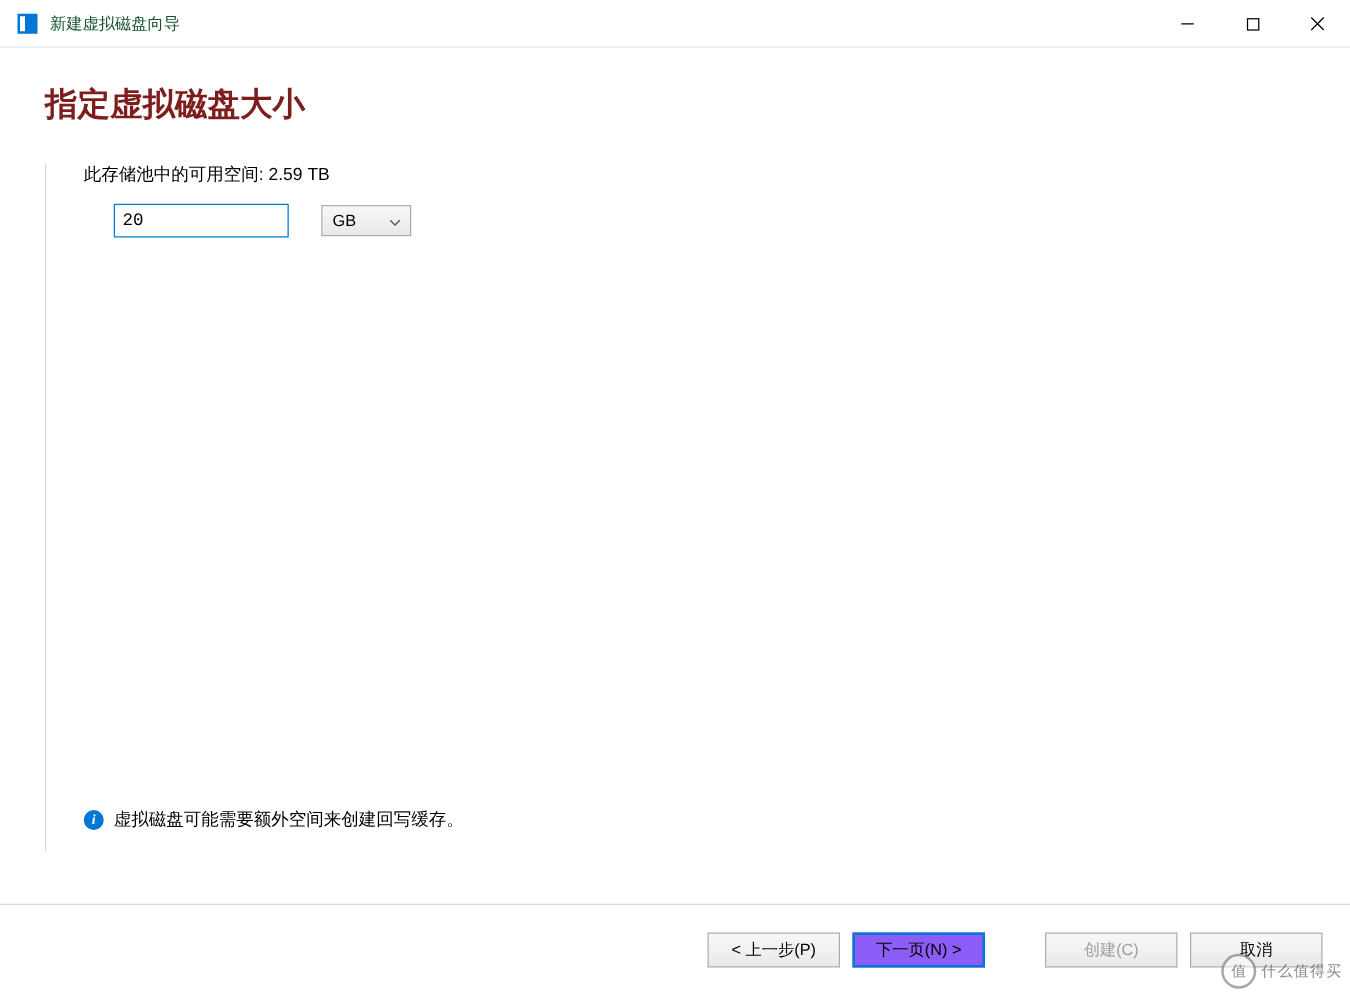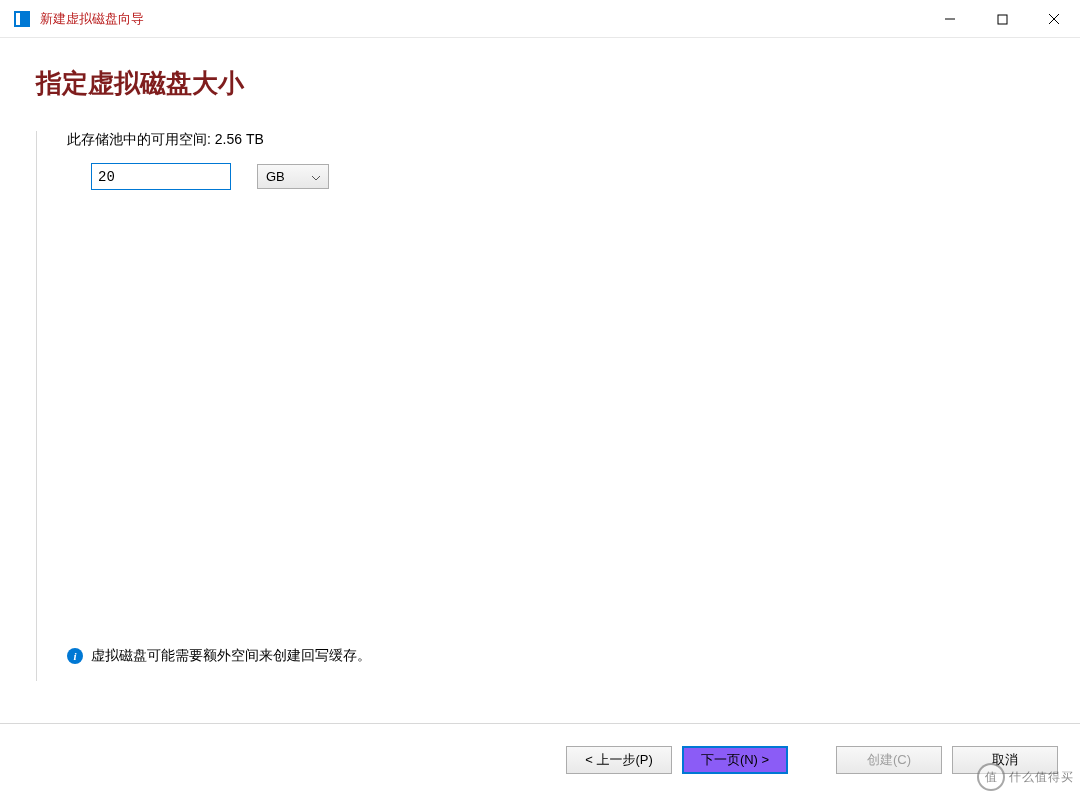--- a/index.html
+++ b/index.html
@@ -27,21 +27,21 @@
       background: linear-gradient(135deg, #0078d4 0%, #0078d4 100%);
       position: relative;
     }
     .titlebar-icon::before {
       content: "";
       position: absolute;
       top: 2px; left: 2px;
       width: 4px; height: 12px;
       background: #fff;
     }
-    .titlebar-title { font-size: 13px; color: #b91c1c; }
+    .titlebar-title { font-size: 13px; color: #14532d; }
     .window-controls {
       position: absolute;
       right: 0; top: 0;
       display: flex;
       height: 38px;
     }
     .win-btn {
       width: 52px;
       display: flex;
       align-items: center;
@@ -260,21 +260,21 @@
   </div>
 </div>
 
 <h1 class="page-title">指定虚拟磁盘大小</h1>
 
 <div class="content">
 
   <div class="divider"></div>
 
   <div class="main">
-    <div class="info-line">此存储池中的可用空间: 2.56 TB</div>
+    <div class="info-line">此存储池中的可用空间: 2.59 TB</div>
 
 
     <div class="size-row">
       <input class="size-input" type="text" value="20" style="">
       <div class="unit-select">
         <span>GB</span>
         <span class="chev">
           <svg width="8" height="5" viewBox="0 0 8 5">
               <polyline points="0,0 4,4 8,0" fill="none" stroke="#555" stroke-width="1"></polyline>
             </svg>

